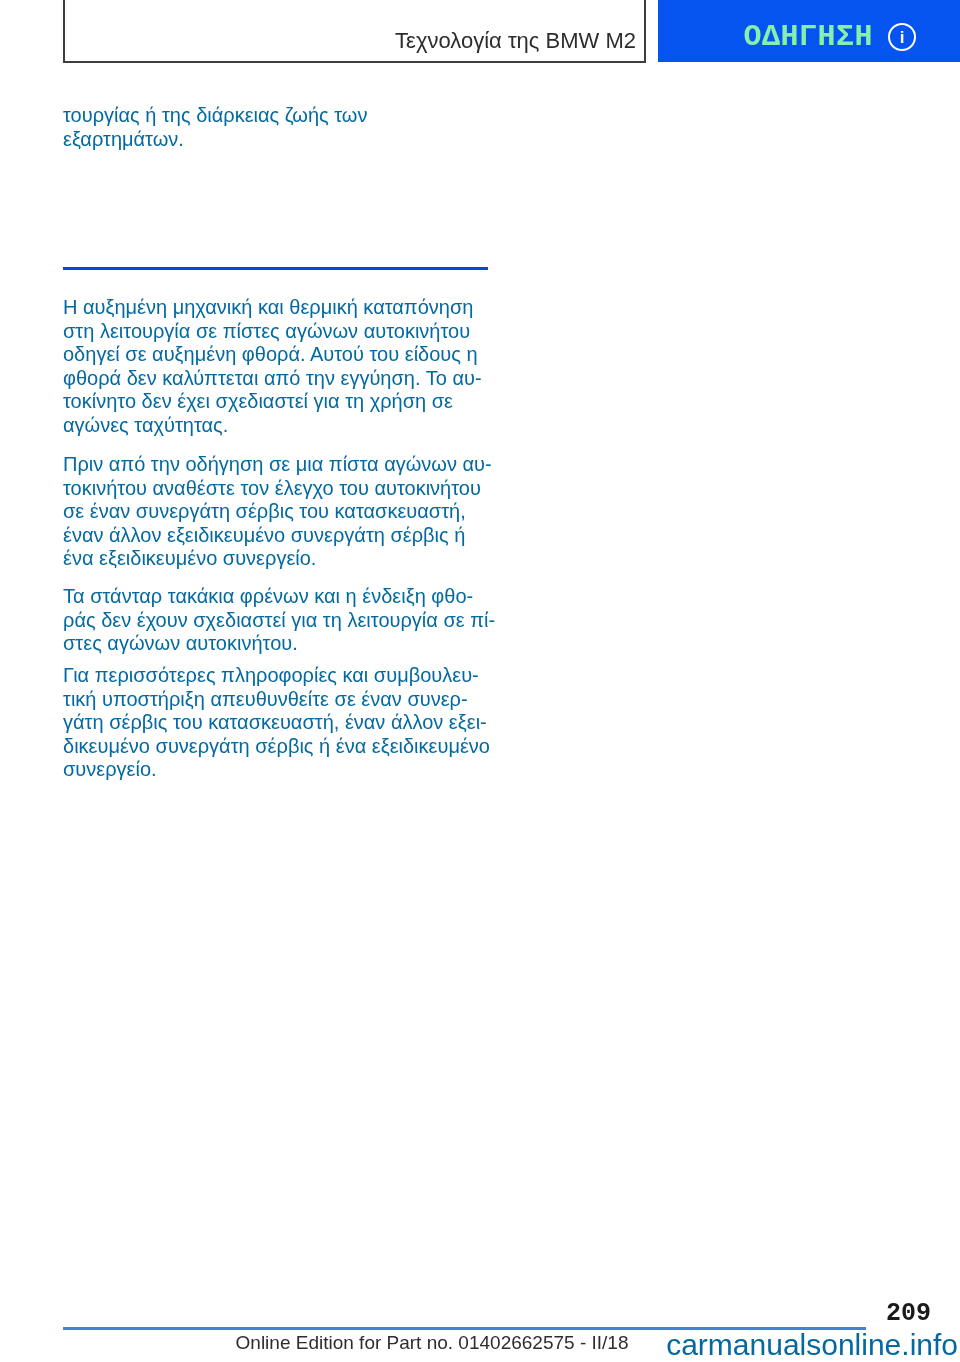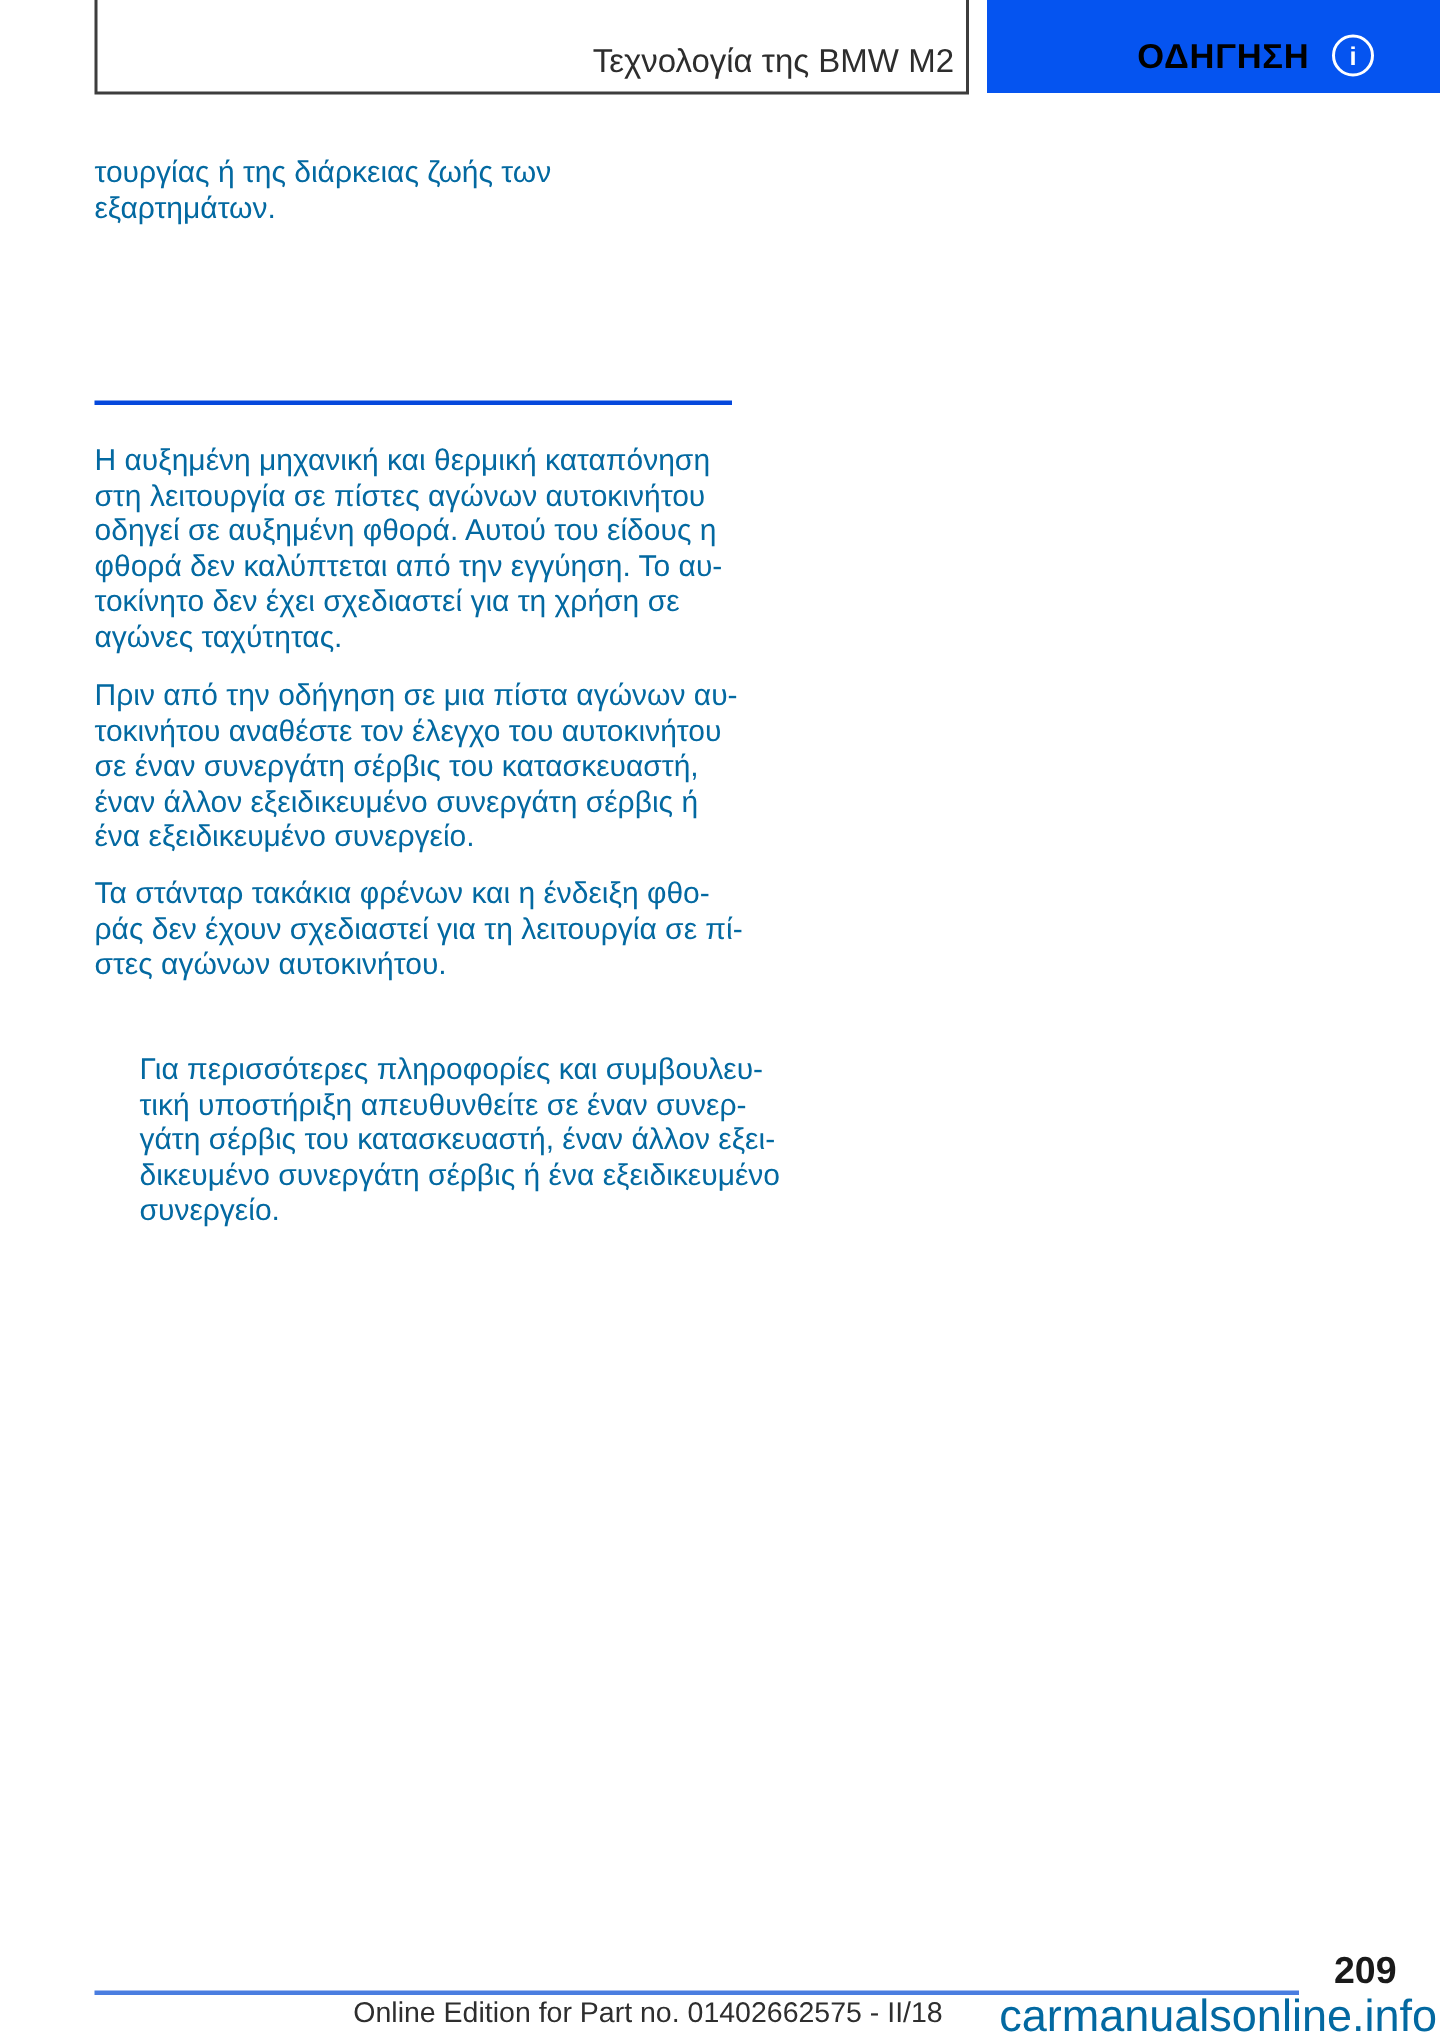--- a/index.html
+++ b/index.html
@@ -19,56 +19,57 @@
   }
   .header-box .title { font-size:22px; line-height:1; color:#2d2d2d; }
 
   .header-badge {
     position:absolute; left:658px; top:0; width:302px; height:62px;
     box-sizing:border-box; background:#0554f0;
     display:flex; align-items:center; justify-content:flex-end;
     gap:15px; padding-right:44px; padding-top:12px;
   }
   .badge-label {
-    color:#000000; font-weight:bold; font-size:23px; letter-spacing:0.5px;
+    color:#86efac; font-weight:bold; font-size:30px; letter-spacing:0.5px;
     line-height:1;
+    font-family:Liberation Mono, monospace;
   }
   .info-icon {
     width:28px; height:28px; box-sizing:border-box;
     border:2.5px solid #ffffff; border-radius:50%;
     display:flex; align-items:center; justify-content:center;
     color:#ffffff; font-size:17px; font-weight:bold; line-height:1;
   }
 
   
   .bodytext {
     position:absolute; left:63px; width:474px; margin:0;
     font-size:20px; line-height:23.5px; color:#0369a1;
     white-space:pre-line;
   }
   .intro  { top:104px; }
   .para-1 { top:296px; }
   .para-2 { top:453px; }
   .para-3 { top:585px; }
-  .para-4 { top:702px;margin-left:30px; }
+  .para-4 { top:664px; }
 
   .heading {
     position:absolute; left:63px; top:193px; width:474px; margin:0;
     font-size:33px; line-height:36px; font-weight:bold;
     color:#0548dc; letter-spacing:-0.2px; white-space:pre-line;
   }
   .heading-rule {
     position:absolute; left:63px; top:267px; width:425px; height:3px;
     background:#0548dc;
   }
 
   
   .page-number {
     position:absolute; right:29px; top:1301px;
-    font-size:25px; line-height:26px; font-weight:bold; color:#1a1a1a;
+    font-size:25px; line-height:26px; font-weight:bold; color:#1a1a1a;font-family:Liberation Mono, monospace;
   }
   .footer-rule {
     position:absolute; left:63px; top:1327px; width:803px; height:3px;
     background:#4a7de0;
   }
   .edition {
     position:absolute; left:0; top:1332px; width:864px; text-align:center;
     font-size:19px; line-height:22px; color:#2e2e2e;
   }
   .watermark {

